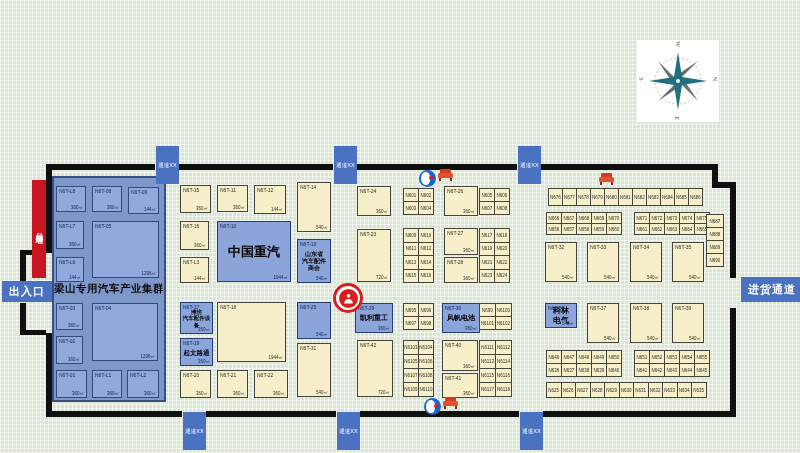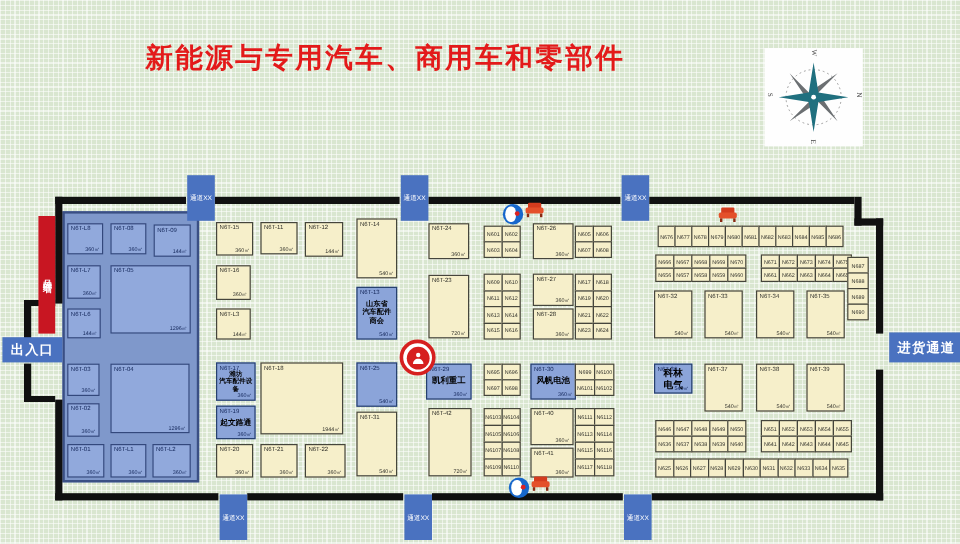--- a/index.html
+++ b/index.html
@@ -41,41 +41,41 @@
   .sofa{position:absolute;z-index:6;}
   .person-badge{position:absolute;width:24px;height:24px;background:#fff;border:3px solid #d61f1f;border-radius:50%;
     display:flex;align-items:center;justify-content:center;z-index:6;}
   .person-badge .inner{width:19px;height:19px;border-radius:50%;background:#d61f1f;display:flex;align-items:center;justify-content:center;}
 </style>
 </head>
 <body>
 
 <div id="stage">
 
-  <div class="title">新能源与专用汽车、商用车和零部件</div>
 
   <div class="compass">
     <svg width="82" height="82">
       <circle cx="41" cy="41" r="23" fill="none" stroke="#9a9a9a" stroke-width="0.8" stroke-dasharray="1.5,2.5"></circle>
       <polygon points="61,21 45,37 61,61 45,45 21,61 37,45 21,21 37,37" fill="#6b6f72"></polygon>
       <polygon points="41,12 45,37 70,41 45,45 41,70 37,45 12,41 37,37" fill="#20707f"></polygon>
       <circle cx="41" cy="41" r="4" fill="#20707f"></circle>
       <circle cx="41" cy="41" r="2" fill="#ffffff"></circle>
     </svg>
     <span class="letter" style="left:38px;top:1px">W</span>
     <span class="letter" style="right:2px;top:36px">N</span>
     <span class="letter" style="left:38px;bottom:1px">E</span>
     <span class="letter" style="left:2px;top:36px">S</span>
   </div>
 
   <div class="gate" id="gate-exit" style="left: 2px; top: 281px; width: 50px; height: 21px;">出入口</div>
   <div class="gate" id="gate-goods" style="left: 741px; top: 277px; width: 62px; height: 25px;">进货通道</div>
   <div class="brandwall" id="brand-wall" style="left: 32px; top: 180px; width: 14px; height: 98px;">品牌墙</div>
 
   <div class="panel" id="cluster-panel" style="left: 52px; top: 176px; width: 114px; height: 226px;"></div>
+  <div class="panel-label" id="cluster-label" style="left: 52px; top: 282px; width: 114px; height: 14px;">梁山专用汽车产业集群</div>
 
 <div class="wall" style="left: 46px; top: 164px; width: 109px; height: 6px;"></div>
     <div class="wall" style="left: 179px; top: 164px; width: 154px; height: 6px;"></div>
     <div class="wall" style="left: 357px; top: 164px; width: 160px; height: 6px;"></div>
     <div class="wall" style="left: 541px; top: 164px; width: 171px; height: 6px;"></div>
     <div class="wall" style="left: 712px; top: 164px; width: 6px; height: 24px;"></div>
     <div class="wall" style="left: 712px; top: 182px; width: 24px; height: 6px;"></div>
     <div class="wall" style="left: 730px; top: 182px; width: 6px; height: 96px;"></div>
     <div class="wall" style="left: 730px; top: 308px; width: 6px; height: 109px;"></div>
     <div class="wall" style="left: 46px; top: 411px; width: 136px; height: 6px;"></div>
@@ -154,20 +154,25 @@
       <span class="bcode">N6T-12</span>
       <span class="barea">144㎡</span>
     </div>
     <div class="booth cream" style="left: 297px; top: 182px; width: 34px; height: 50px;">
       <span class="bcode">N6T-14</span>
       <span class="barea">540㎡</span>
     </div>
     <div class="booth cream" style="left: 180px; top: 221px; width: 29px; height: 29px;">
       <span class="bcode">N6T-16</span>
       <span class="barea">360㎡</span>
+    </div>
+    <div class="booth blue" style="left: 217px; top: 221px; width: 74px; height: 61px;">
+      <span class="bcode">N6T-10</span>
+      <div class="blabel" style="font-size: 13px;">中国重汽</div>
+      <span class="barea">1944㎡</span>
     </div>
     <div class="booth cream" style="left: 180px; top: 257px; width: 29px; height: 26px;">
       <span class="bcode">N6T-L3</span>
       <span class="barea">144㎡</span>
     </div>
     <div class="booth blue" style="left: 297px; top: 239px; width: 34px; height: 44px;">
       <span class="bcode">N6T-13</span>
       <div class="blabel" style="font-size: 6px;">山东省
 汽车配件
 商会</div>

